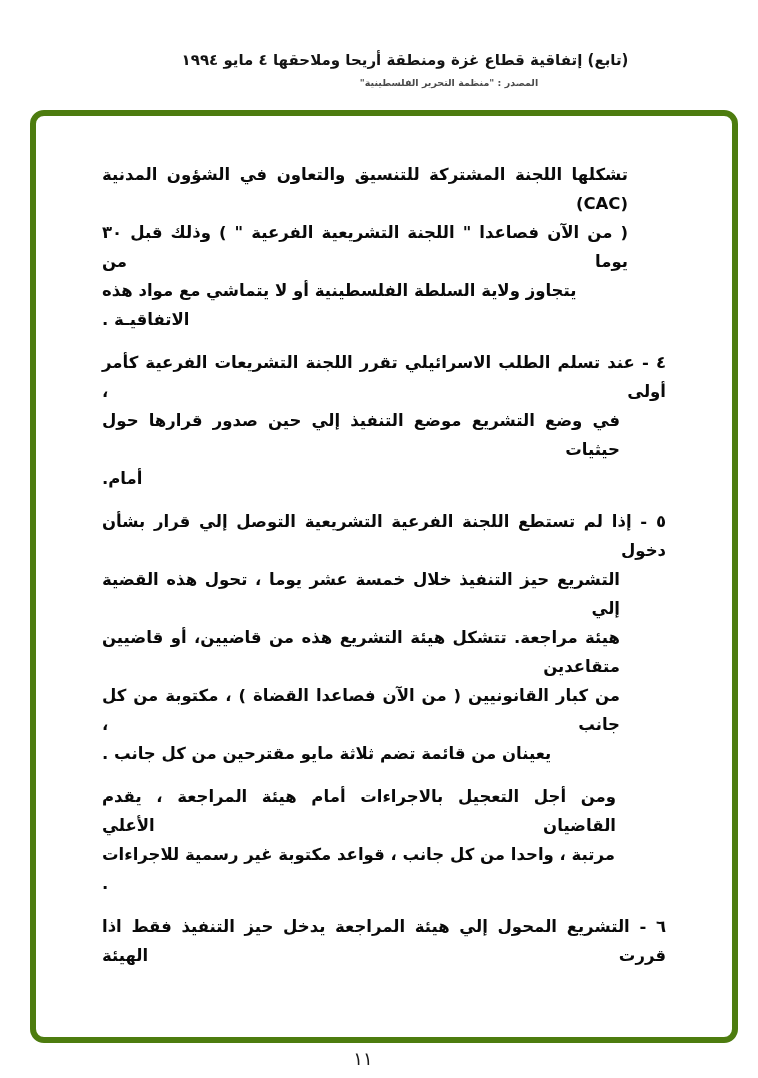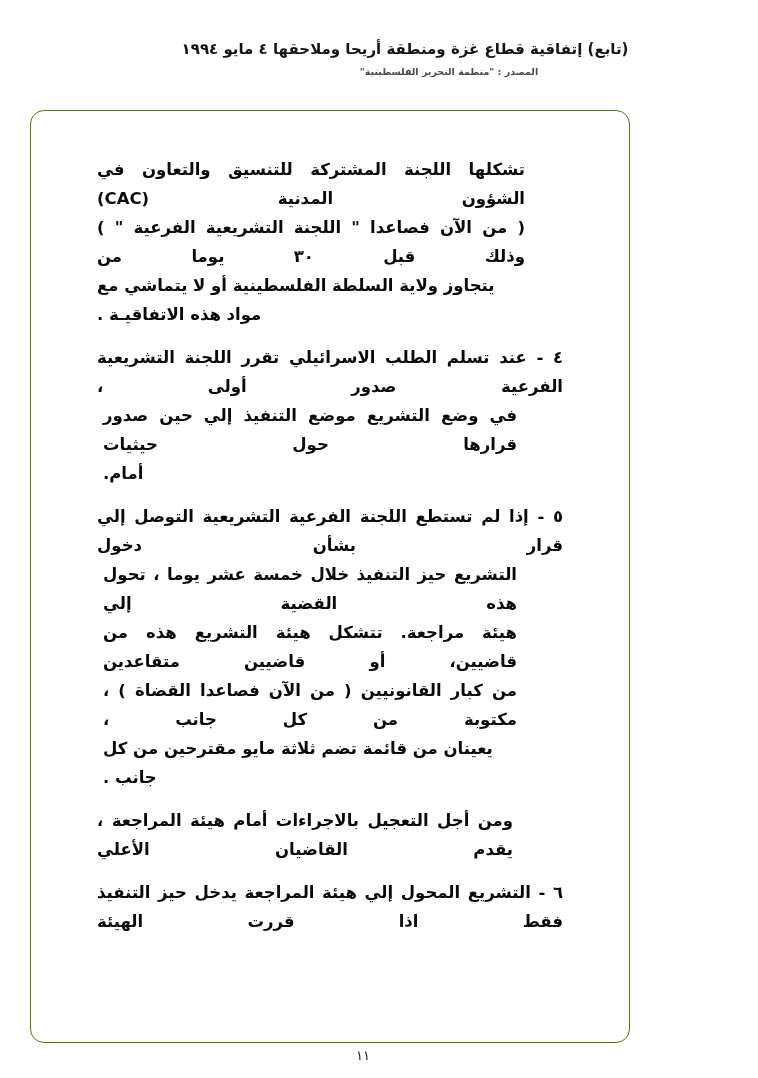--- a/index.html
+++ b/index.html
@@ -5,76 +5,76 @@
   html, body { margin: 0; padding: 0; background: #ffffff; }
   .page {
     position: relative;
     width: 758px;
     height: 1078px;
     background: #ffffff;
     overflow: hidden;
     font-family: "DejaVu Sans", sans-serif;
     color: #0a0a0a;
   }
-  .header { position: absolute; top: 40px; left: 0; width: 758px; }
+  .header { position: absolute; top: 51px; left: 0; width: 758px; }
   .doc-title {
     text-align: center;
     padding-left: 52px;
     font-size: 15px;
     font-weight: bold;
     color: #141414;
   }
   .source-line {
     text-align: center;
     padding-left: 140px;
     margin-top: 8px;
     font-size: 9.5px;
     font-weight: bold;
     color: #4a4a4a;
   }
   .frame {
     position: absolute;
     left: 30px;
     top: 110px;
-    width: 600px;
+    width: 708px;
     height: 933px;
     box-sizing: border-box;
-    border: 1px solid #4d7c0f;
+    border: 6px solid #4d7c0f;
     border-radius: 14px;
     background: #ffffff;
   }
   .doc-body {
     position: absolute;
     top: 44px;
     left: 66px;
     right: 66px;
   }
   .para + .para { margin-top: 14px; }
   .ln {
     font-size: 16.5px;
     line-height: 29px;
     font-weight: bold;
     color: #0a0a0a;
     white-space: normal;
   }
   .j  { text-align: justify; text-align-last: justify; }
   .r  { text-align: left; }
   .pad  { padding-right: 38px; }  
-  .ind  { padding-right: 46px; margin-left: 6px; }  
+  .ind  { padding-right: 46px; }  
   .ind2 { padding-right: 50px; }  
   .item-number { white-space: nowrap; }
   .pagenum {
     position: absolute;
     top: 1048px;
     left: 0;
     width: 758px;
     box-sizing: border-box;
     padding-right: 32px;
     text-align: center;
-    font-size: 13px;
+    font-size: 18px;
     font-weight: normal;
     color: #1a1a1a;
   }
 </style>
 </head>
 <body>
 
 <div class="page">
 
   <div class="header" dir="rtl">
@@ -87,39 +87,40 @@
 
       <div class="para">
         <div class="ln j pad">تشكلها اللجنة المشتركة للتنسيق والتعاون في الشؤون المدنية (CAC)</div>
         <div class="ln j pad">( من الآن فصاعدا " اللجنة التشريعية الفرعية " ) وذلك قبل ٣٠ يوما من</div>
         <div class="ln r pad">يتجاوز ولاية السلطة الفلسطينية أو لا يتماشي مع مواد هذه الاتفاقيـة .</div>
       </div>
 
       <div class="para">
         <div class="ln j">
           <span class="item-number">٤ -</span>
-          <span>عند تسلم الطلب الاسرائيلي تقرر اللجنة التشريعية الفرعية صدور أولى ،</span>
+          <span>عند تسلم الطلب الاسرائيلي تقرر اللجنة التشريعات الفرعية كأمر أولى ،</span>
         </div>
         <div class="ln j ind">في وضع التشريع موضع التنفيذ إلي حين صدور قرارها حول حيثيات</div>
         <div class="ln r ind">أمام.</div>
       </div>
 
       <div class="para">
         <div class="ln j">
           <span class="item-number">٥ -</span>
           <span>إذا لم تستطع اللجنة الفرعية التشريعية التوصل إلي قرار بشأن دخول</span>
         </div>
         <div class="ln j ind">التشريع حيز التنفيذ خلال خمسة عشر يوما ،  تحول هذه القضية إلي</div>
         <div class="ln j ind">هيئة مراجعة. تتشكل هيئة التشريع هذه من قاضيين، أو قاضيين متقاعدين</div>
         <div class="ln j ind">من كبار القانونيين ( من الآن فصاعدا القضاة ) ،  مكتوبة من كل جانب ،</div>
         <div class="ln r ind">يعينان من قائمة تضم ثلاثة مايو مقترحين من كل جانب .</div>
       </div>
 
       <div class="para">
         <div class="ln j ind2">ومن أجل التعجيل بالاجراءات أمام هيئة المراجعة ،  يقدم القاضيان الأعلي</div>
+        <div class="ln r ind2">مرتبة ،  واحدا من كل جانب ،  قواعد مكتوبة غير رسمية للاجراءات .</div>
       </div>
 
       <div class="para">
         <div class="ln j">
           <span class="item-number">٦ -</span>
           <span>التشريع المحول إلي هيئة المراجعة يدخل حيز التنفيذ فقط اذا قررت الهيئة</span>
         </div>
 
       </div>
 

